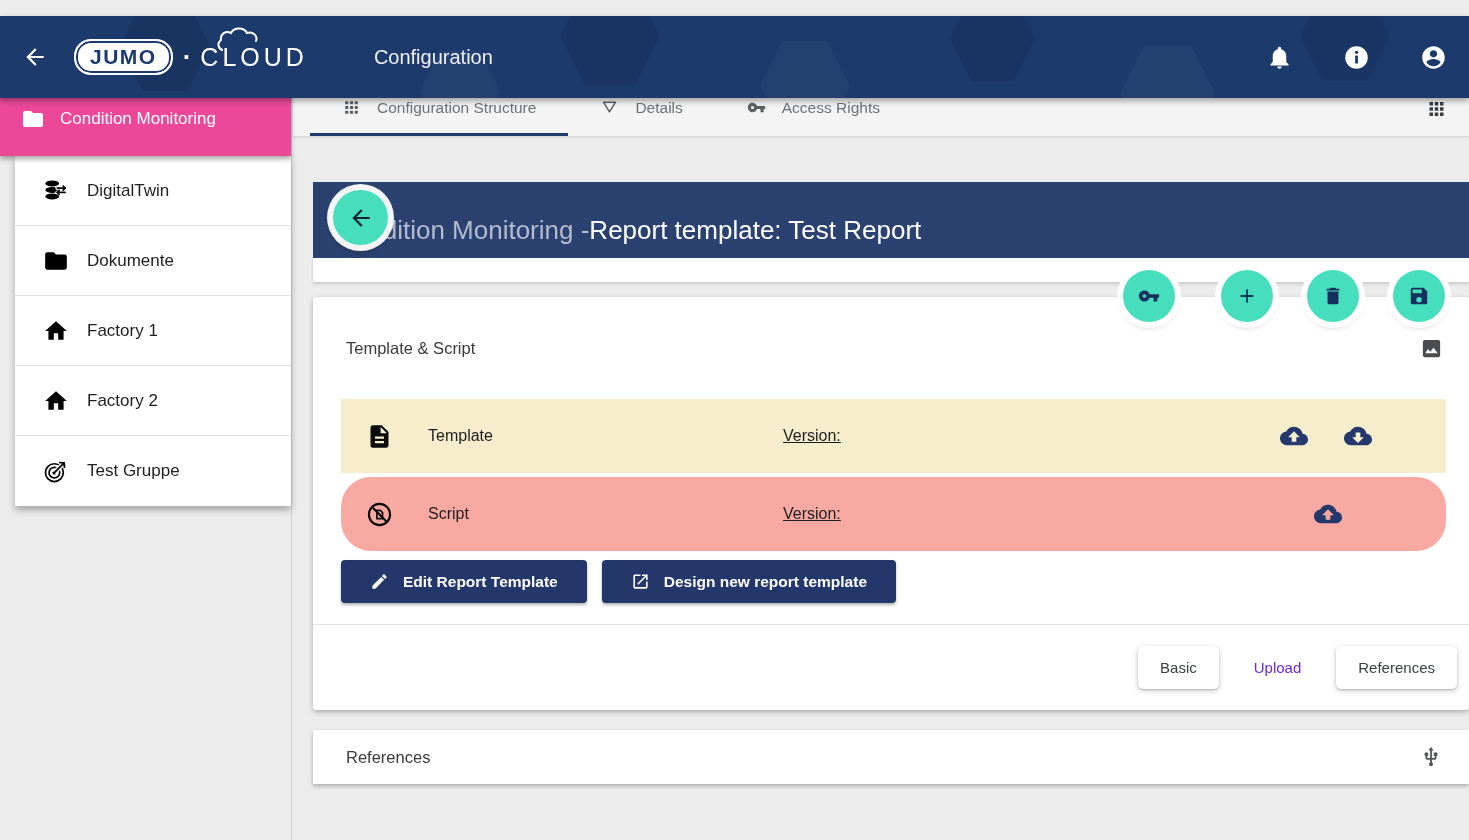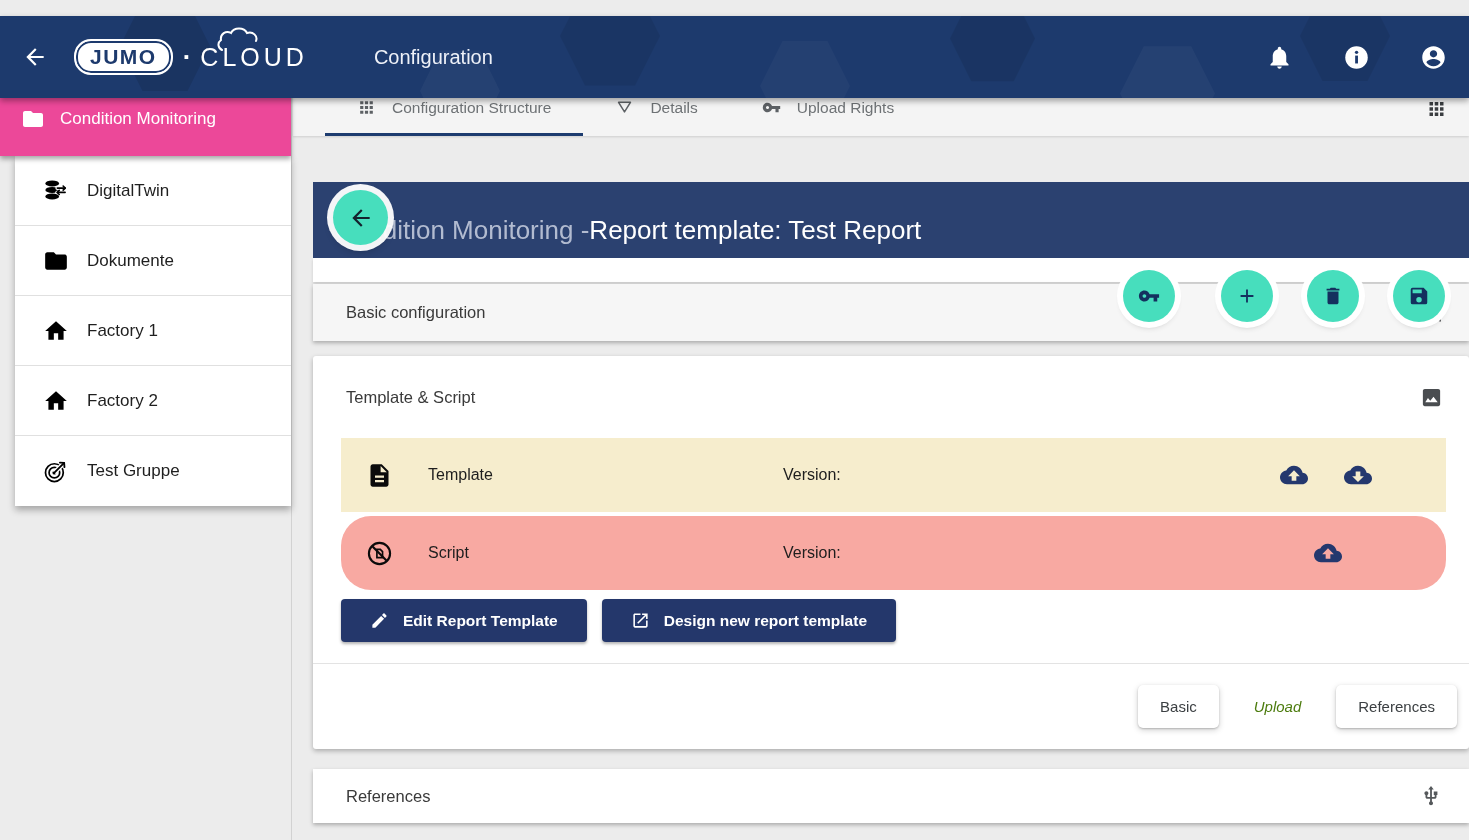--- a/index.html
+++ b/index.html
@@ -32,21 +32,21 @@
     padding-left:21px; gap:15px; font-size:17px; box-shadow:0 3px 5px rgba(0,0,0,.35); position:relative; z-index:3; cursor:pointer; }
   .sidebar-root svg { width:24px; height:24px; flex:0 0 auto; }
   .sidebar-card { margin-left:15px; background:#fff; box-shadow:0 4px 7px rgba(0,0,0,.3); position:relative; z-index:2; }
   .side-item { height:70px; display:flex; align-items:center; padding-left:28px; gap:18px;
     border-bottom:1px solid #e0e0e0; background:#fff; font-size:17px; color:#1f1f1f; cursor:pointer; }
   .side-item:last-child { border-bottom:none; }
   .side-item svg { width:26px; height:26px; flex:0 0 auto; color:#000; }
 
   
   .main { position:absolute; top:82px; left:293px; right:0; bottom:0; }
-  .tabbar { height:54px; background:#f4f4f4; display:flex; align-items:stretch; padding-left:32px;
+  .tabbar { height:54px; background:#f4f4f4; display:flex; align-items:stretch; padding-left:17px;
     position:relative; box-shadow:0 1px 2px rgba(0,0,0,.12); }
   .tab { display:flex; align-items:center; gap:16px; padding:0 32px; color:#6e7275; font-size:15.5px;
     cursor:pointer; border-bottom:3px solid transparent; }
   .tab svg { width:19px; height:19px; color:#5d6165; }
   .tab.active { border-bottom-color:#1d3c6f; }
   .tabbar-apps { position:absolute; right:22px; top:50%; transform:translateY(-50%); width:21px; height:21px; color:#3a3d40; cursor:pointer; }
 
   .content { position:relative; padding-left:20px; }
 
   .fab { border-radius:50%; background:#47debd; display:flex; align-items:center; justify-content:center;
@@ -68,48 +68,48 @@
 
   .under-strip { height:24px; background:#fff; box-shadow:0 2px 3px rgba(0,0,0,.14); position:relative; }
 
   .panel { background:#f6f6f6; height:57px; display:flex; align-items:center;
     padding:0 24px 0 33px; box-shadow:0 2px 4px rgba(0,0,0,.28); position:relative; cursor:pointer; }
   .panel.basic { margin-top:2px; }
   .panel .p-label { font-size:16.5px; color:#3a3a3a; }
   .panel .p-icon { margin-left:auto; width:22px; height:22px; color:#3a3d40; }
 
   .ts-card { margin-top:15px; background:#fff; border-radius:3px; box-shadow:0 2px 5px rgba(0,0,0,.28); }
-  .ts-header { height:82px; display:flex; align-items:center; padding:0 26px 0 33px; }
+  .ts-header { height:102px; display:flex; align-items:center; padding:0 26px 0 33px; }
   .ts-header .p-label { font-size:16.5px; color:#3a3a3a; }
   .ts-header .p-icon { margin-left:auto; width:23px; height:23px; color:#4a4d50; }
 
   .file-row { margin:0 23px 4px 28px; height:74px; display:flex; align-items:center;
     padding-left:25px; position:relative; }
   .file-row.yellow { background:#f6edcd; }
   .file-row.pink { background:#f8a9a2;border-radius:30px; }
   .file-row .f-icon { width:27px; height:27px; color:#0b0b0b; flex:0 0 auto; }
   .file-row .f-label { margin-left:35px; font-size:16px; color:#1e1e1e; }
-  .file-row .f-version { position:absolute; left:40%; font-size:16px; color:#1e1e1e; }
+  .file-row .f-version { position:absolute; left:40%; font-size:16px; color:#1e1e1e;text-decoration:underline; }
   .clouds { position:absolute; right:74px; display:flex; gap:36px; }
   .clouds.single { right:104px; }
   .clouds .cloud-btn { width:28px; height:28px; color:#24386e; cursor:pointer; }
 
   .action-row { margin:9px 0 0 28px; display:flex; gap:15px; }
   .navy-btn { height:43px; background:#24376b; color:#fff; border:none; border-radius:4px;
     display:flex; align-items:center; gap:14px; padding:0 29px; font-size:15.5px; font-weight:bold;
     font-family:"Liberation Sans", sans-serif; cursor:pointer; box-shadow:0 2px 3px rgba(0,0,0,.3); }
   .navy-btn svg { width:19px; height:19px; color:#fff; }
 
   .ts-divider { margin-top:21px; border-top:1px solid #e3e3e3; }
   .ts-footer { height:85px; display:flex; align-items:center; justify-content:flex-end; gap:29px; padding-right:12px; }
   .raised-btn { height:43px; background:#fff; border:none; border-radius:5px; padding:0 22px;
     font-size:15px; color:#3c4043; font-family:"Liberation Sans", sans-serif; cursor:pointer;
     box-shadow:0 1px 2px rgba(0,0,0,.2), 0 2px 6px rgba(0,0,0,.18); }
   .flat-btn { height:43px; background:transparent; border:none; padding:0 6px; font-size:15px;
-    color:#4d7c0f; font-family:"Liberation Sans", sans-serif; cursor:pointer;font-style:italic; }
+    color:#6d28d9; font-family:"Liberation Sans", sans-serif; cursor:pointer; }
 
   .panel.references { margin-top:20px; background:#fff; height:54px; padding-right:27px; }
 </style>
 </head>
 <body>
 
 <div class="screen">
 
   <header class="appbar">
     <i class="hex" style="left:120px;top:-20px;width:90px;height:100px;background:rgba(0,0,0,.10)"></i>
@@ -234,21 +234,21 @@
       <div class="tab">
         <svg viewBox="0 0 24 24">
           <path d="M4.5 5.5h15L12 17.5z" fill="none" stroke="currentColor" stroke-width="1.9" stroke-linejoin="round"></path>
         </svg>
         <span>Details</span>
       </div>
       <div class="tab">
         <svg viewBox="0 0 24 24">
           <path fill="currentColor" d="M12.65 10C11.83 7.67 9.61 6 7 6c-3.31 0-6 2.69-6 6s2.69 6 6 6c2.61 0 4.83-1.67 5.65-4H17v4h4v-4h2v-4H12.65zM7 14c-1.1 0-2-.9-2-2s.9-2 2-2 2 .9 2 2-.9 2-2 2z"></path>
         </svg>
-        <span>Upload Rights</span>
+        <span>Access Rights</span>
       </div>
       <svg class="tabbar-apps" viewBox="0 0 24 24">
         <path fill="currentColor" d="M4 8h4V4H4v4zm6 0h4V4h-4v4zm6-4v4h4V4h-4zM4 14h4v-4H4v4zm6 0h4v-4h-4v4zm6 0h4v-4h-4v4zM4 20h4v-4H4v4zm6 0h4v-4h-4v4zm6 0h4v-4h-4v4z"></path>
       </svg>
     </nav>
 
     <div class="content">
 
       <button class="fab fab-back">
         <svg viewBox="0 0 24 24">
@@ -279,36 +279,20 @@
         </button>
         <button class="fab fab-sm fab-save">
           <svg viewBox="0 0 24 24">
             <path fill="currentColor" d="M17 3H5a2 2 0 0 0-2 2v14a2 2 0 0 0 2 2h14a2 2 0 0 0 2-2V7l-4-4zm-5 16a3 3 0 1 1 0-6 3 3 0 0 1 0 6zm3-10H5V5h10v4z"></path>
           </svg>
         </button>
       </div>
 
       <div class="under-strip"></div>
 
-      <section class="panel basic">
-        <span class="p-label">Basic configuration</span>
-        <svg class="p-icon" viewBox="0 0 24 24">
-          <g fill="currentColor">
-            <rect x="4.6" y="2.5" width="1.6" height="6" rx=".8"></rect>
-              <rect x="3.2" y="8" width="4.4" height="5" rx="1"></rect>
-              <rect x="4.6" y="12.5" width="1.6" height="9" rx=".8"></rect>
-            <rect x="11.2" y="2.5" width="1.6" height="6" rx=".8"></rect>
-              <rect x="9.8" y="8" width="4.4" height="5" rx="1"></rect>
-              <rect x="11.2" y="12.5" width="1.6" height="9" rx=".8"></rect>
-            <rect x="17.8" y="2.5" width="1.6" height="6" rx=".8"></rect>
-              <rect x="16.4" y="8" width="4.4" height="5" rx="1"></rect>
-              <rect x="17.8" y="12.5" width="1.6" height="9" rx=".8"></rect>
-          </g>
-        </svg>
-      </section>
 
       <section class="ts-card">
 
         <div class="ts-header">
           <span class="p-label">Template &amp; Script</span>
           <svg class="p-icon" viewBox="0 0 24 24">
             <path fill="currentColor" d="M21 19V5c0-1.1-.9-2-2-2H5c-1.1 0-2 .9-2 2v14c0 1.1.9 2 2 2h14c1.1 0 2-.9 2-2z"></path>
             <path fill="#fff" d="M8.3 12.6l2.4 2.9 3.4-4.4 4.4 5.9H5.5z"></path>
           </svg>
         </div>

